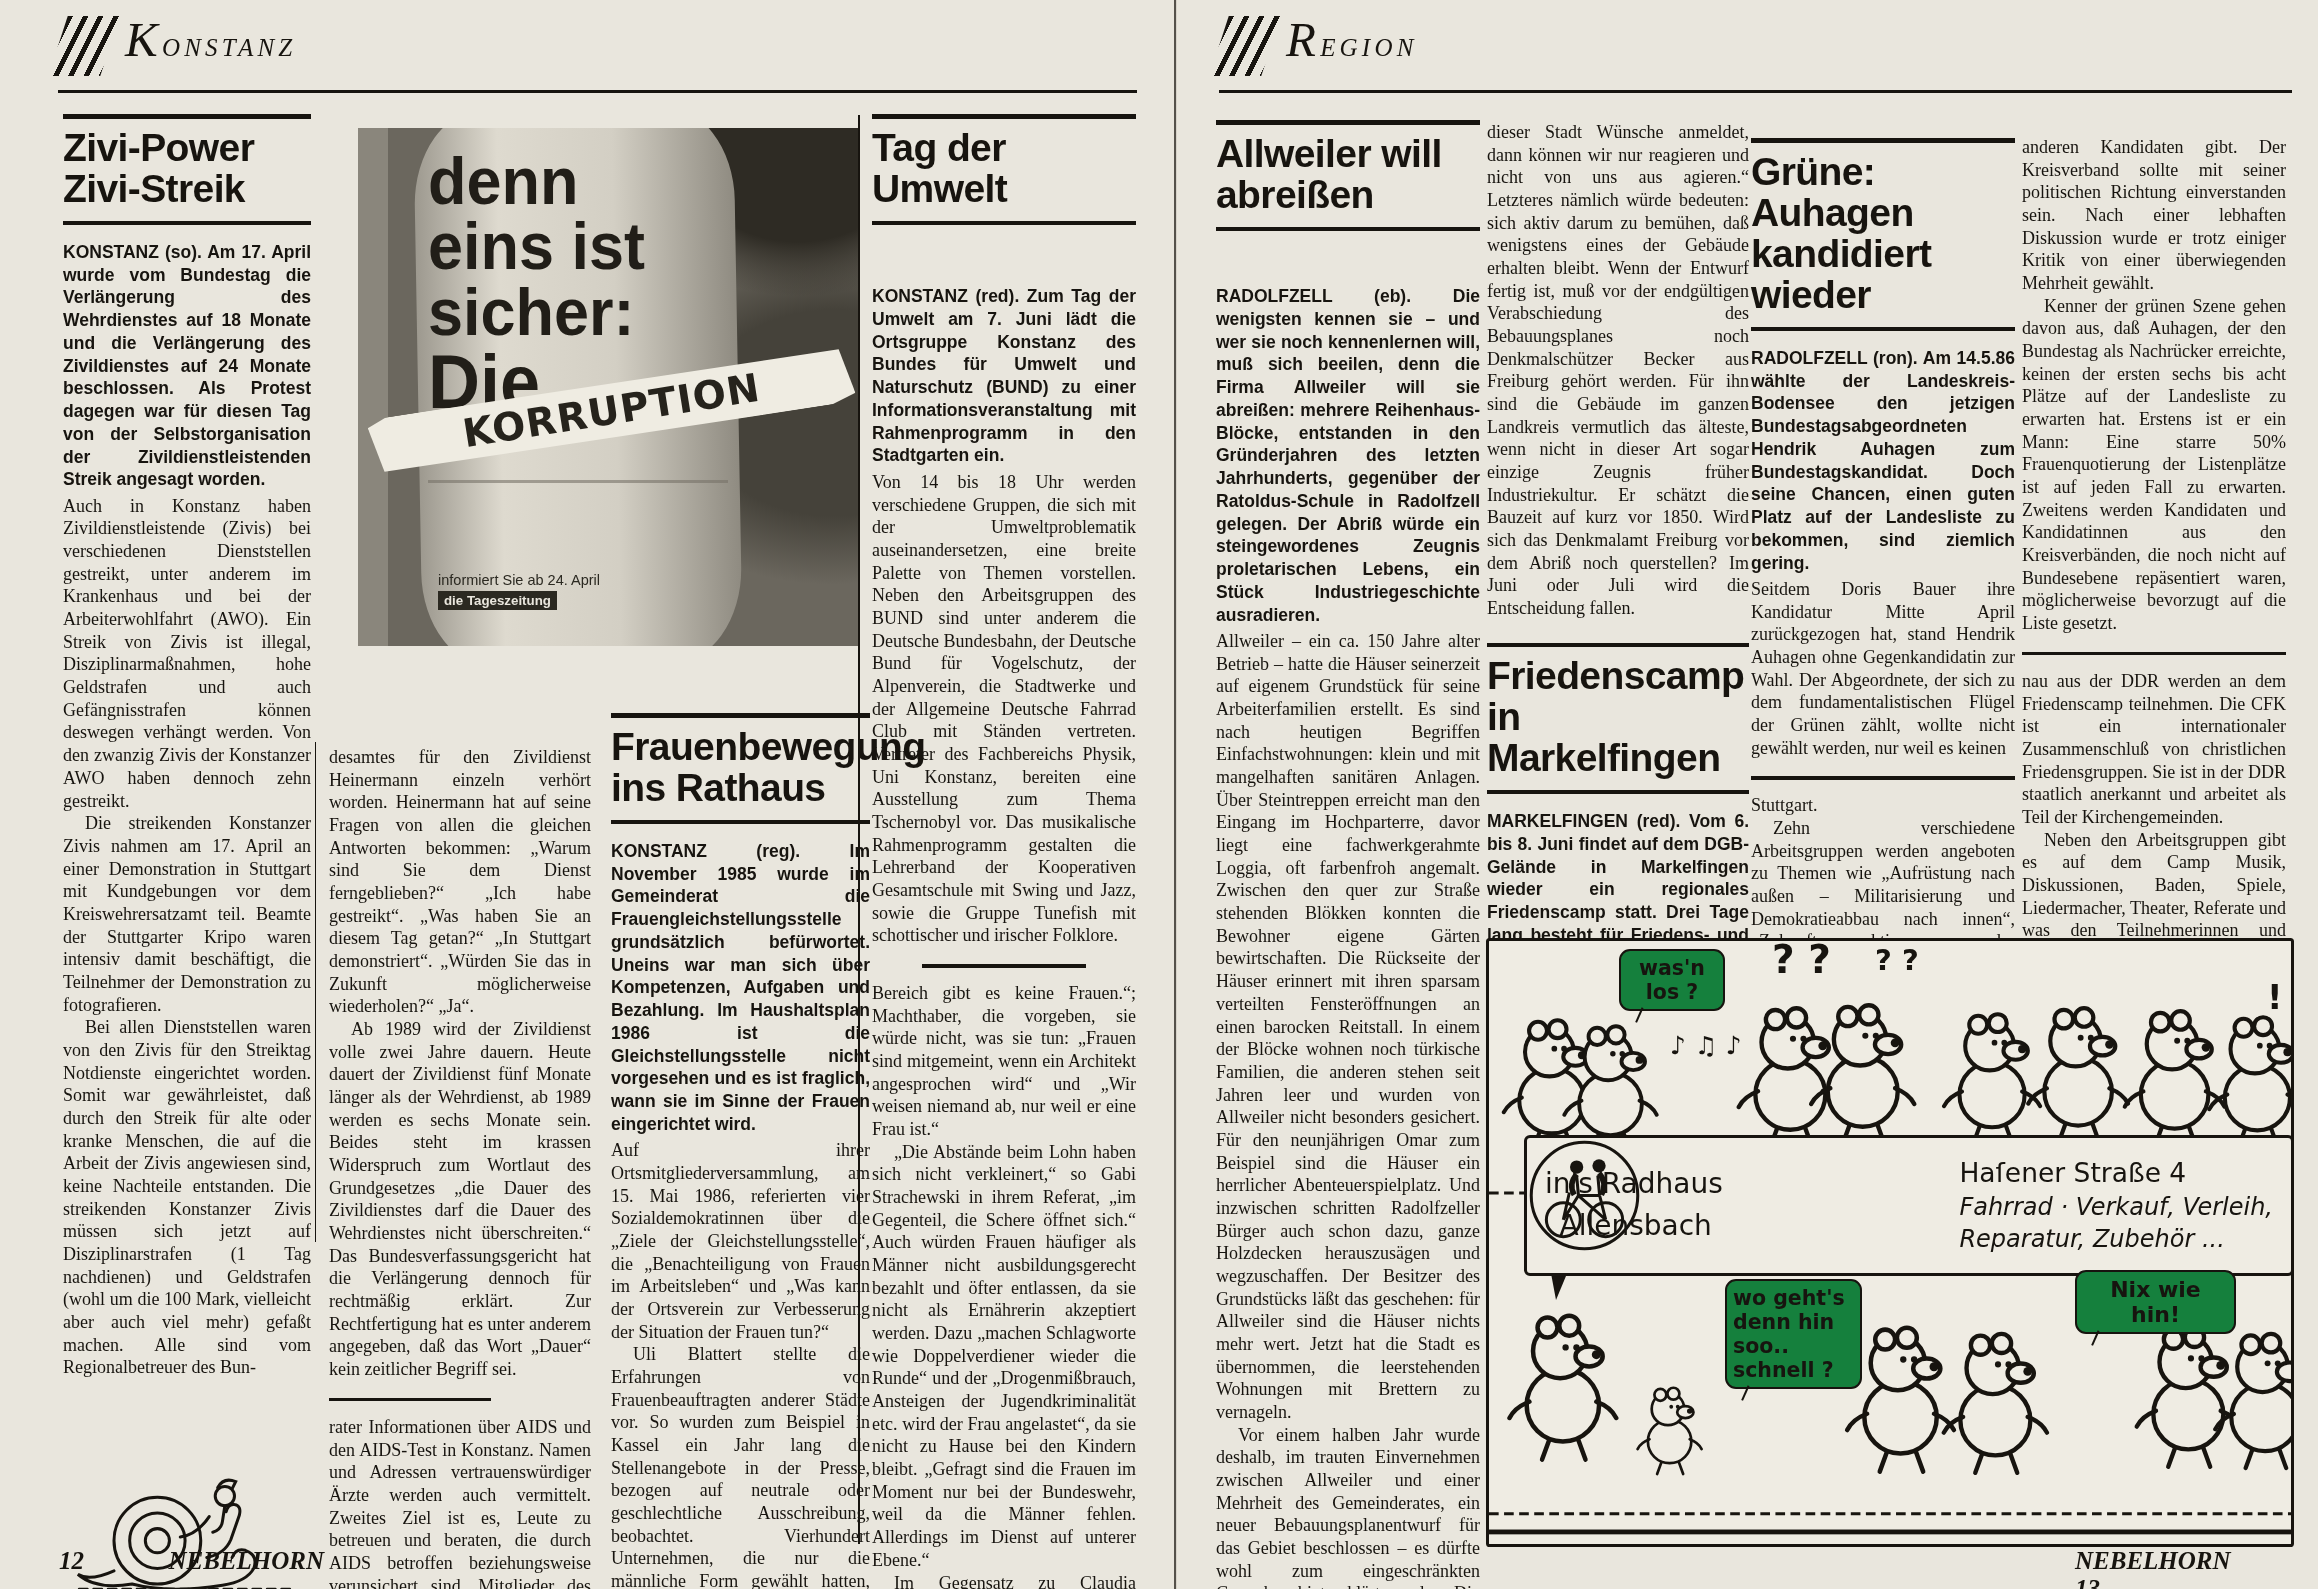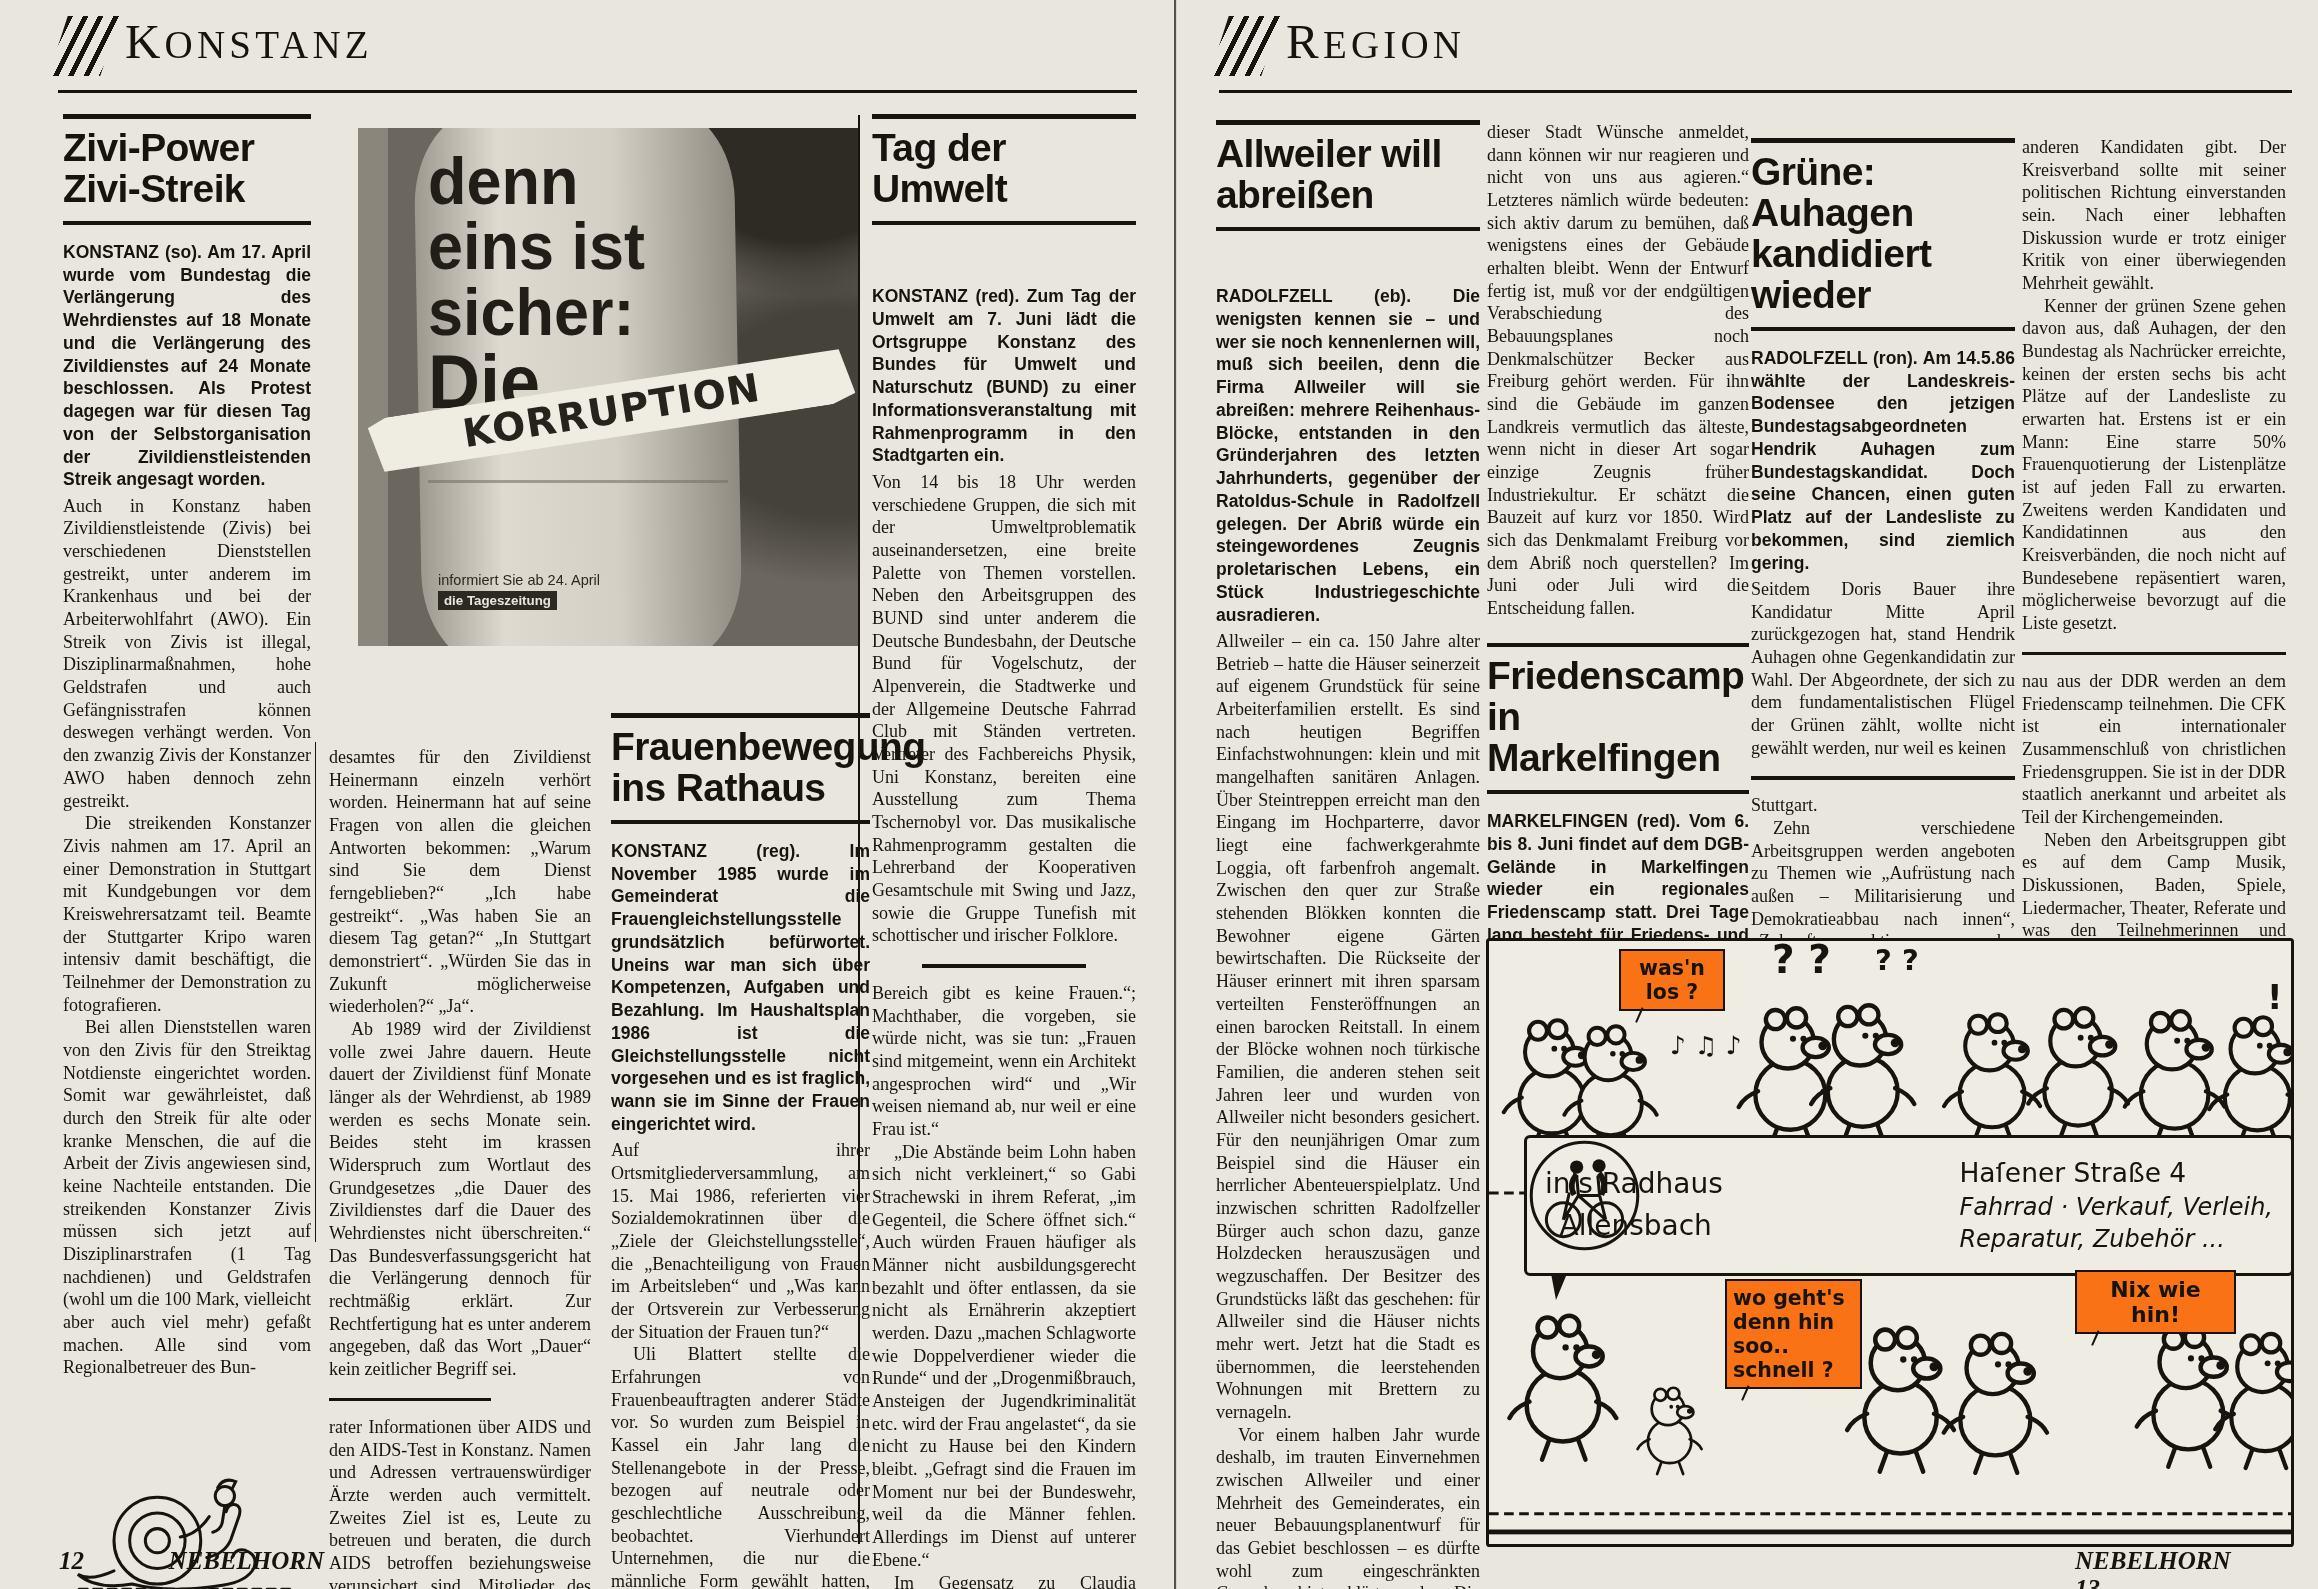--- a/index.html
+++ b/index.html
@@ -7,22 +7,22 @@
     width:2319px;height:1590px;position:relative;overflow:hidden;
     background:#d6d2c8;
     font-family:"Liberation Serif",serif;color:#17140f;
   }
   .page{position:absolute;top:0;height:1590px;background:#e9e6dd;}
   .page.left{left:0;width:1176px;}
   .page.right{left:1177px;width:1141px;}
   .page-divider{position:absolute;left:1174px;top:0;width:2.4px;height:1590px;background:#55514a;}
   .hatch{position:absolute;width:52px;height:60px;transform:skewX(-18deg);
     background:repeating-linear-gradient(100deg,#17140f 0 5.4px,transparent 5.4px 15px);}
-  .section-name{position:absolute;font-family:"Liberation Serif",serif;font-size:39px;letter-spacing:4.2px;
-    text-transform:uppercase;font-weight:500;}
+  .section-name{position:absolute;font-family:"Liberation Serif",serif;font-size:25px;letter-spacing:4.2px;
+    text-transform:uppercase;font-weight:500;font-style:italic;}
   .section-name::first-letter{font-size:49px;line-height:36px;}
   .header-rule{position:absolute;height:3px;background:#17140f;}
   .col{position:absolute;}
   .hl-rule{height:4.2px;background:#17140f;margin:2.4px 0;}
   h2.hl{font-family:"Liberation Sans",sans-serif;font-weight:bold;font-size:39px;line-height:1.05;
     letter-spacing:-0.6px;margin:9.6px 0 11px 0;}
   .lead{font-family:"Liberation Sans",sans-serif;font-weight:bold;font-size:17.5px;line-height:1.3;
     text-align:justify;margin:15.7px 0 3.6px 0;}
   .body p{font-size:18px;line-height:1.26;text-align:justify;margin:0;text-indent:22px;}
   .body p:first-child{text-indent:0;}
@@ -48,21 +48,21 @@
      transform:rotate(-9deg);clip-path:polygon(0 14%,4% 0,98% 6%,100% 86%,95% 100%,2% 94%);
      font-family:"DejaVu Sans",sans-serif;font-weight:bold;font-size:39px;letter-spacing:1.2px;
      color:#26231c;text-align:center;}
   .photo-caption{position:absolute;left:16%;bottom:7%;font-size:14.5px;color:#2b2921;
      font-family:"Liberation Sans",sans-serif;}
   .photo-caption .tz{display:inline-block;margin-top:3.6px;background:#2b2921;color:#e9e6dd;
      padding:1.8px 6px;font-weight:bold;font-size:13.3px;}
   .photo-smudge{position:absolute;left:14%;top:68%;width:60%;height:3px;background:#777268;opacity:.6;}
   
   .cartoon{position:absolute;border:3.6px solid #17140f;border-radius:3.6px;background:#efece3;overflow:hidden;}
-  .bubble{position:absolute;border:2.4px solid #17140f;border-radius:0;background:#f97316;
+  .bubble{position:absolute;border:2.4px solid #17140f;border-radius:11px;background:#15803d;
     font-family:"DejaVu Sans",sans-serif;font-weight:bold;text-align:center;padding:4.8px 6px;z-index:5;}
   .bubble:after{content:"";position:absolute;width:9.6px;height:15.7px;border-left:2.4px solid #17140f;
     transform:rotate(24deg);left:17px;bottom:-15.7px;}
   .sign{position:absolute;border:3px solid #17140f;border-radius:6px;background:#efece3;z-index:4;
     display:flex;align-items:center;justify-content:space-between;padding:8.4px 18px;}
   .sign .stext{font-family:"DejaVu Sans",sans-serif;font-size:28px;line-height:1.5;color:#17140f;}
   .sign .stext.right{font-style:italic;font-size:24px;line-height:1.35;}
   .sign .stext.right .first{font-style:normal;font-size:26.5px;}
   .sign-tail{position:absolute;width:0;height:0;z-index:3;
     border-left:9.6px solid transparent;border-right:20.5px solid transparent;border-top:48px solid #17140f;}

